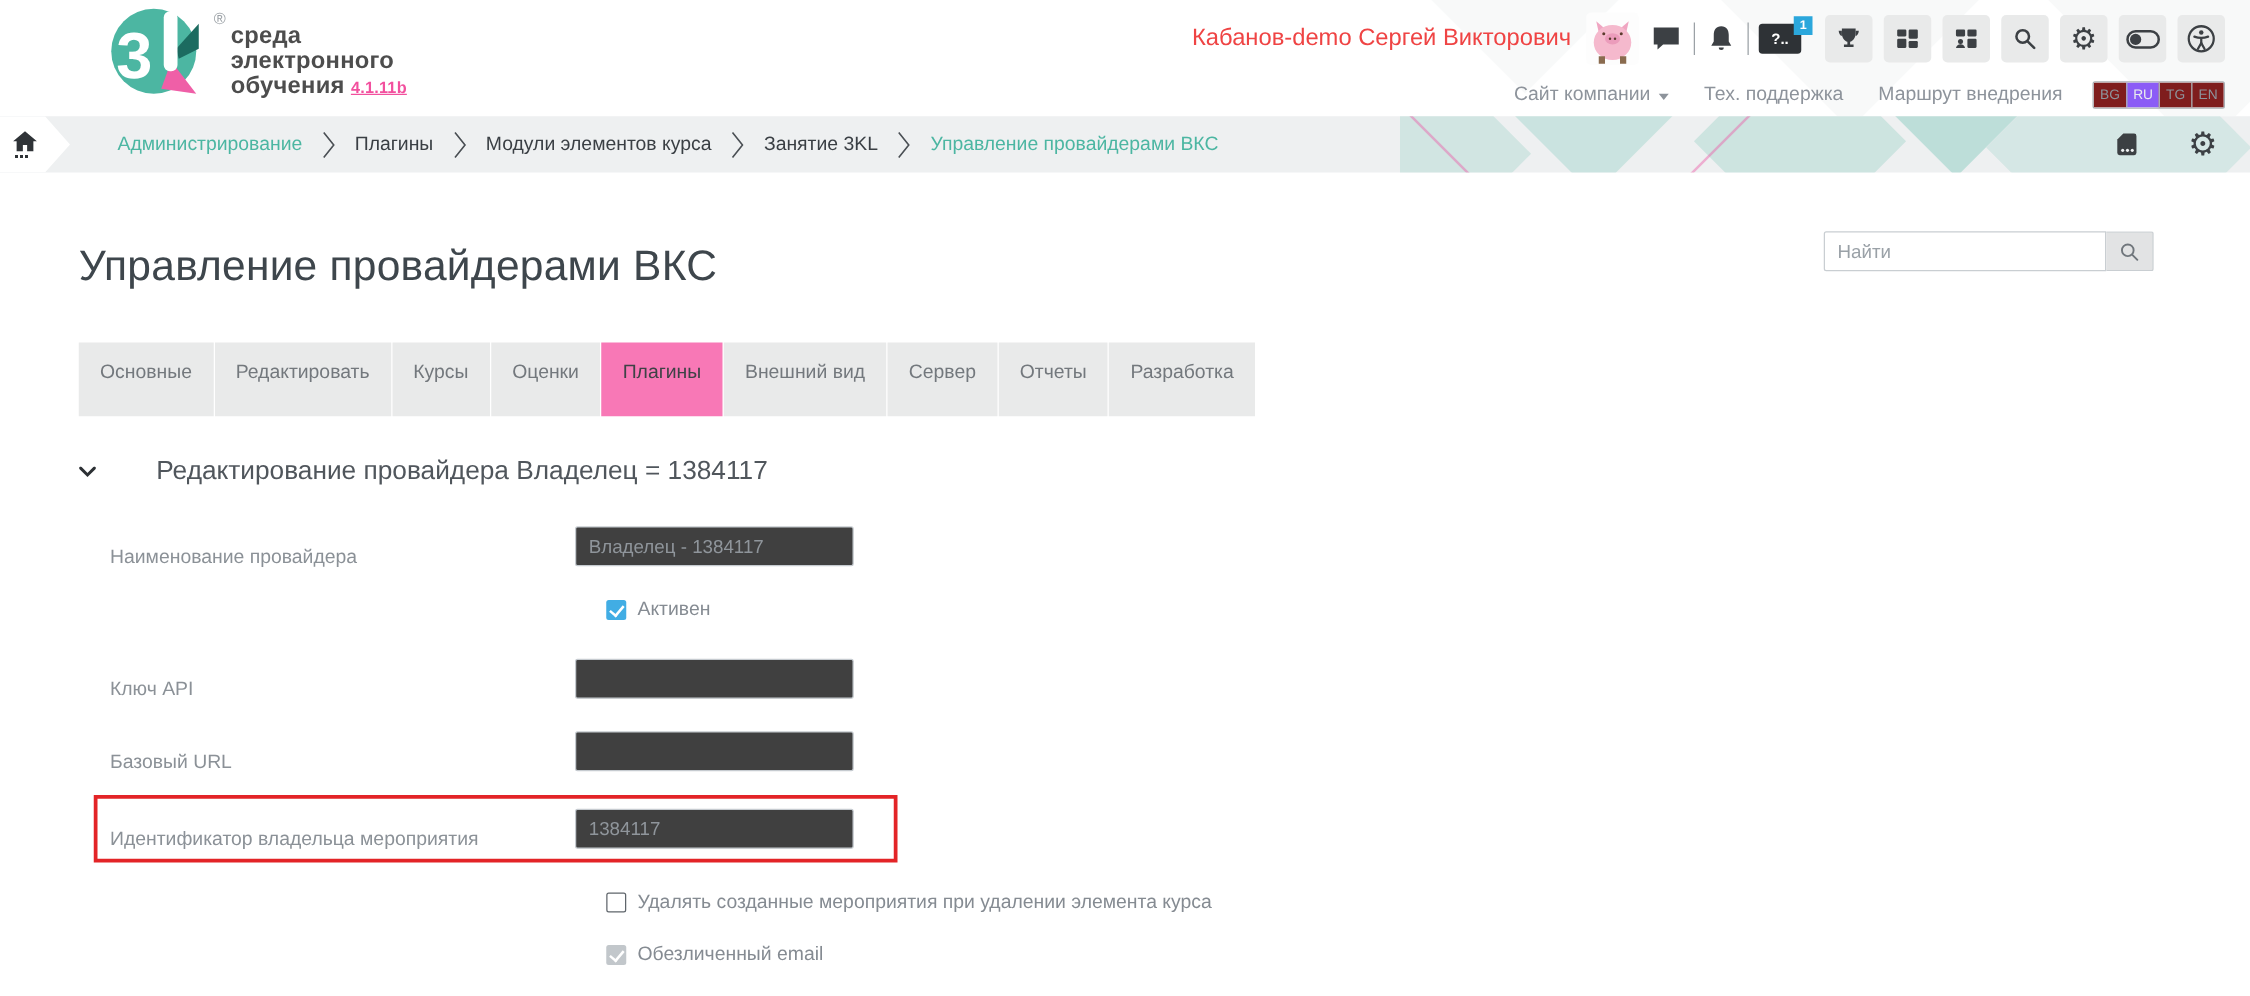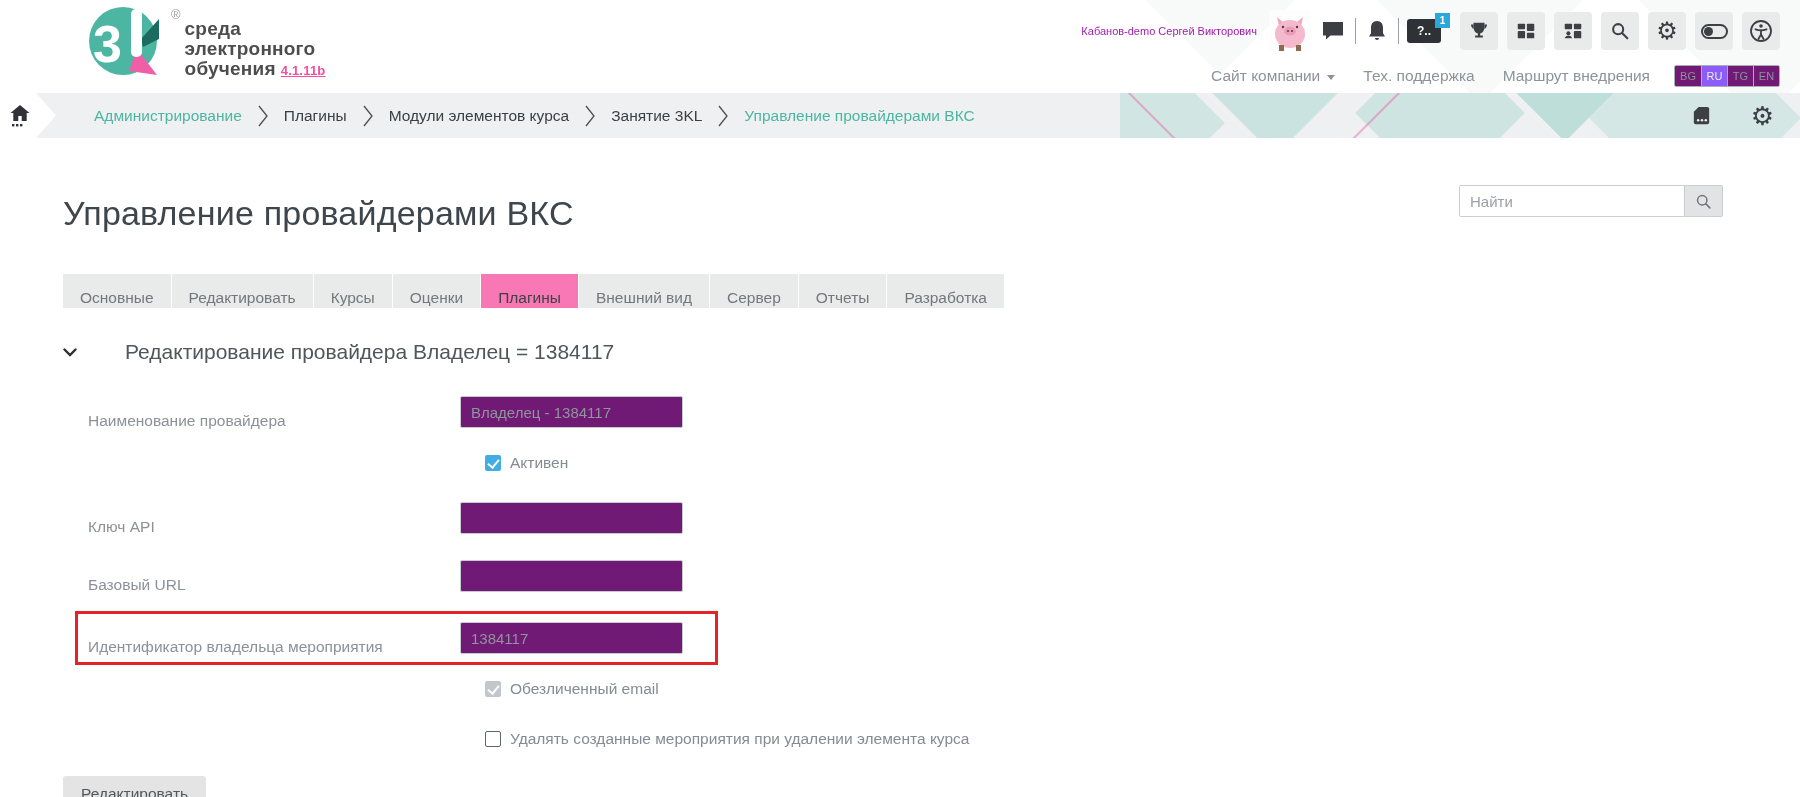--- a/index.html
+++ b/index.html
@@ -15,41 +15,41 @@
   .hp3 { width:120px; height:120px; right:520px; top:-70px; }
 
   .logo { position:absolute; left:85px; top:5px; display:flex; align-items:flex-start; cursor:pointer; }
   .logo-mark { position:relative; width:84px; height:84px; }
   .logo-text { margin:14px 0 0 4px; font-size:19px; line-height:20px; font-weight:bold; color:#4d4d4d; letter-spacing:.2px;}
   .logo-reg { font-size:13px; color:#9aa0a5; margin:2px 0 0 2px; }
   .logo-ver { color:#f2509e; font-size:13px; text-decoration:underline; margin-left:5px; font-weight:bold;}
 
   .hdr-right { position:absolute; right:20px; top:10px; display:flex; flex-direction:column; align-items:flex-end; }
   .hdr-row1 { display:flex; align-items:center; }
-  .user-name { font-size:11px; color:#a21caf; margin-right:12px; cursor:pointer;text-align:center;}
+  .user-name { font-size:19px; color:#ef4444; margin-right:12px; cursor:pointer;text-align:center;}
   .avatar { width:42px; height:42px; border-radius:4px; background:#fdfdfd; overflow:hidden; cursor:pointer;}
   .plain-icon { color:#3c4044; margin:0 10px; cursor:pointer; display:flex; align-items:center;}
   .vdiv { width:1px; height:26px; background:#9ba1a6; }
   .quiz-badge { position:relative; width:34px; height:24px; background:#2e3236; color:#fff; border-radius:3px;
     font-size:12px; font-weight:bold; display:flex; align-items:center; justify-content:center; margin:0 10px 0 8px; cursor:pointer;}
   .q-count { position:absolute; top:-6px; right:-9px; width:15px; height:15px; background:#2ba7dc; color:#fff;
     font-size:10px; display:flex; align-items:center; justify-content:center; }
   .icon-btn { width:38px; height:38px; background:#e9eaea; border-radius:4px; margin-left:9px;
     display:flex; align-items:center; justify-content:center; color:#3c4044; cursor:pointer; }
   .gear-glyph { font-family:"DejaVu Sans", sans-serif; font-size:24px; line-height:1; color:#3c4044;}
   .toggle-pill { width:27px; height:15px; border:2px solid #3c4044; border-radius:9px; position:relative; }
   .toggle-pill::after { content:""; position:absolute; left:1px; top:1px; width:9px; height:9px; border-radius:50%; background:#3c4044; }
 
   .hdr-row2 { display:flex; align-items:center; margin-top:13px; }
   .hdr-link { font-size:15.5px; color:#8d939b; margin-left:28px; cursor:pointer; display:flex; align-items:center;}
   .caret { width:0; height:0; border-left:4.5px solid transparent; border-right:4.5px solid transparent;
     border-top:5px solid #8d939b; margin-left:7px; margin-top:2px;}
   .langs { display:flex; margin-left:24px; border:1px solid #a9aeb3; border-radius:2px; overflow:hidden;}
   .lang { width:26px; height:20px; font-size:11px; color:#8d939b; display:flex; align-items:center; justify-content:center;
-    border-left:1px solid #a9aeb3; cursor:pointer; background:#701a75;}
+    border-left:1px solid #a9aeb3; cursor:pointer; background:#7f1d1d;}
   .lang:first-child { border-left:none; }
   .lang.active { background:#8b5cf6; color:#e9ecee; }
 
   
   .crumbbar { position:relative; height:45px; background:#eef0f1; display:flex; align-items:center; }
   .home-chip { position:relative; width:56px; height:45px; background:#fff; display:flex; align-items:center;
     clip-path:polygon(0 0, 36px 0, 56px 50%, 36px 100%, 0 100%); padding-left:8px; cursor:pointer; color:#2f3337;}
   .crumbs { display:flex; align-items:center; margin-left:38px; z-index:2;}
   .crumb { font-size:15.5px; cursor:pointer; }
   .crumb.link { color:#4cb6a2; }
@@ -72,33 +72,33 @@
   .title-row { display:flex; justify-content:space-between; align-items:flex-end; margin-top:47px; padding-right:77px;}
   .page-title { font-size:34px; font-weight:400; color:#3e464c; letter-spacing:.2px;}
   .searchbox { display:flex; margin-bottom:16px;}
   .searchbox input { width:226px; height:32px; border:1px solid #c9ced2; border-radius:2px 0 0 2px; padding:0 10px;
     font-size:15px; color:#5b6166; font-family:"Liberation Sans", sans-serif; outline:none;}
   .searchbox input::placeholder { color:#9aa1a7; }
   .searchbox button { width:38px; height:32px; background:#e2e3e4; border:1px solid #c9ced2; border-left:none;
     border-radius:0 2px 2px 0; display:flex; align-items:center; justify-content:center; cursor:pointer; color:#70767c;}
 
   .tabs { display:flex; margin-top:41px; }
-  .tab { height:34px; line-height:47px; padding:0 17px; background:#e9eaea; color:#73787d; font-size:15.5px;
+  .tab { height:59px; line-height:47px; padding:0 17px; background:#e9eaea; color:#73787d; font-size:15.5px;
     margin-right:1px; cursor:pointer; white-space:nowrap;text-align:center;}
   .tab.active { background:#f878b6; color:#3e4246; }
 
   .section-head { display:flex; align-items:center; margin-top:32px; cursor:pointer;gap:34px;}
   .section-head svg { margin-right:14px; }
   .section-title { font-size:21px; color:#50565c; }
 
   .form { margin-top:30px; }
   .form-row { display:flex; align-items:center; position:relative; }
   .f-label { width:397px; padding-left:25px; font-size:15.5px; color:#8b9197;margin-top:18px; }
   .f-input { width:223px; height:32px; border:1px solid #c6cbd0; border-radius:2px; padding:0 10px;
-    font-size:15px; color:#8f959b; font-family:"Liberation Sans", sans-serif; outline:none; background:#701a75;}
+    font-size:15px; color:#8f959b; font-family:"Liberation Sans", sans-serif; outline:none; background:#404040;}
   .chk-row { display:flex; align-items:center; margin-left:422px; }
   .checkbox { width:16px; height:16px; border-radius:2px; margin-right:9px; position:relative; cursor:pointer; flex:0 0 16px;}
   .checkbox.on { background:#41ade4; }
   .checkbox.on.disabled { background:#c2c7cb; cursor:default;}
   .checkbox.off { background:#fff; border:1.5px solid #5f656b; }
   .checkbox.on::after { content:""; position:absolute; left:4.5px; top:1.5px; width:5px; height:9px;
     border:solid #fff; border-width:0 2px 2px 0; transform:rotate(40deg);}
   .chk-label { font-size:15.5px; color:#858b92; }
 
   .mt24{margin-top:24px;} .mt28{margin-top:28px;} .mt22{margin-top:22px;} .mt26{margin-top:26px;} .mt32{margin-top:32px;}
@@ -347,26 +347,26 @@
     <div class="form-row mt22">
       <span class="f-label">Базовый URL</span>
       <input class="f-input" type="text" value="" style="">
     </div>
 
     <div class="form-row mt26 row-highlight">
       <span class="f-label">Идентификатор владельца мероприятия</span>
       <input class="f-input" type="text" value="1384117" style="">
     </div>
 
+    <div class="chk-row mt32">
+      <span class="checkbox off"></span>
+      <span class="chk-label">Удалять созданные мероприятия при удалении элемента курса</span>
+    </div>
+
     <div class="chk-row mt24">
       <span class="checkbox on disabled"></span>
       <span class="chk-label">Обезличенный email</span>
     </div>
 
-    <div class="chk-row mt32">
-      <span class="checkbox off"></span>
-      <span class="chk-label">Удалять созданные мероприятия при удалении элемента курса</span>
-    </div>
-
     <button class="submit-btn">Редактировать</button>
   </div>
 
 </main>
 
 </body></html>

